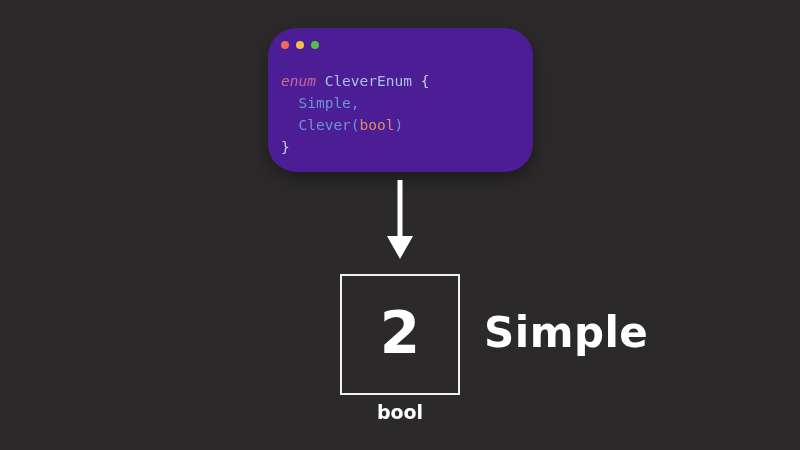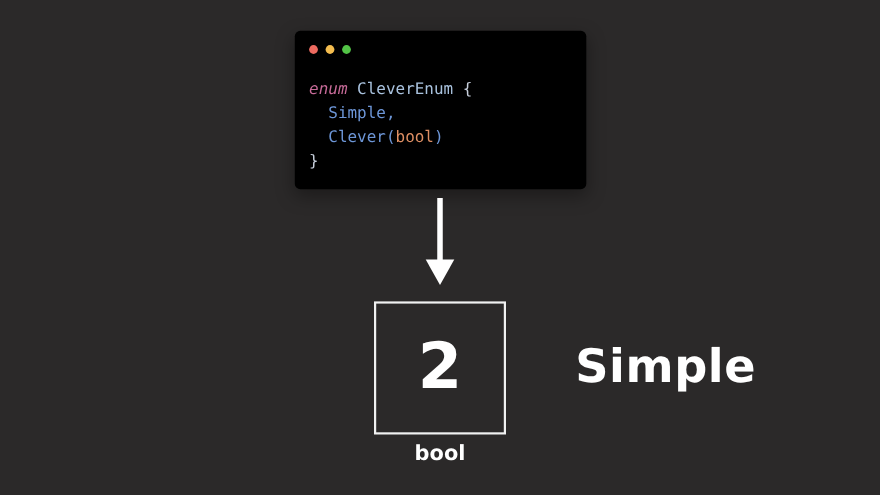--- a/index.html
+++ b/index.html
@@ -63,36 +63,35 @@
     line-height: 1;
     padding-bottom: 4px;
   }
   .variant-label {
     position: absolute;
     left: 484px; top: 308px;
     color: #ffffff;
     font-size: 42px;
     font-weight: bold;
     letter-spacing: 0.5px;
-    margin-left: 39px;
   }
   .field-label {
     position: absolute;
     left: 340px; top: 401px;
     width: 120px;
     text-align: center;
     color: #ffffff;
     font-size: 19px;
     font-weight: bold;
   }
 </style>
 </head>
 <body style="background: rgb(43, 41, 41);">
 
-<div class="code-window" style="background: #000000;">
+<div class="code-window" style="background: #4c1d95; border-radius: 28px;">
   <div class="traffic-lights">
     <div class="dot" style="background: rgb(237, 106, 95);"></div>
     <div class="dot" style="background: rgb(244, 189, 79);"></div>
     <div class="dot" style="background: rgb(82, 195, 70);"></div>
   </div>
   <div class="code-block" id="code-block"><div><span class="tok-keyword" style="color: rgb(199, 107, 152);">enum</span><span class="tok-punct" style="color: rgb(198, 206, 219);"> </span><span class="tok-type" style="color: rgb(169, 194, 222);">CleverEnum</span><span class="tok-punct" style="color: rgb(198, 206, 219);"> {</span></div><div><span class="tok-variant" style="color: rgb(109, 150, 215);">  Simple,</span></div><div><span class="tok-variant" style="color: rgb(109, 150, 215);">  Clever(</span><span class="tok-builtin" style="color: rgb(221, 142, 99);">bool</span><span class="tok-variant" style="color: rgb(109, 150, 215);">)</span></div><div><span class="tok-punct" style="color: rgb(198, 206, 219);">}</span></div></div>
 </div>
 
 <svg class="down-arrow" width="32" height="80" viewBox="0 0 32 80" id="arrow-svg">
   <rect x="13.5" y="0" width="5" height="58" fill="#ffffff"></rect>

